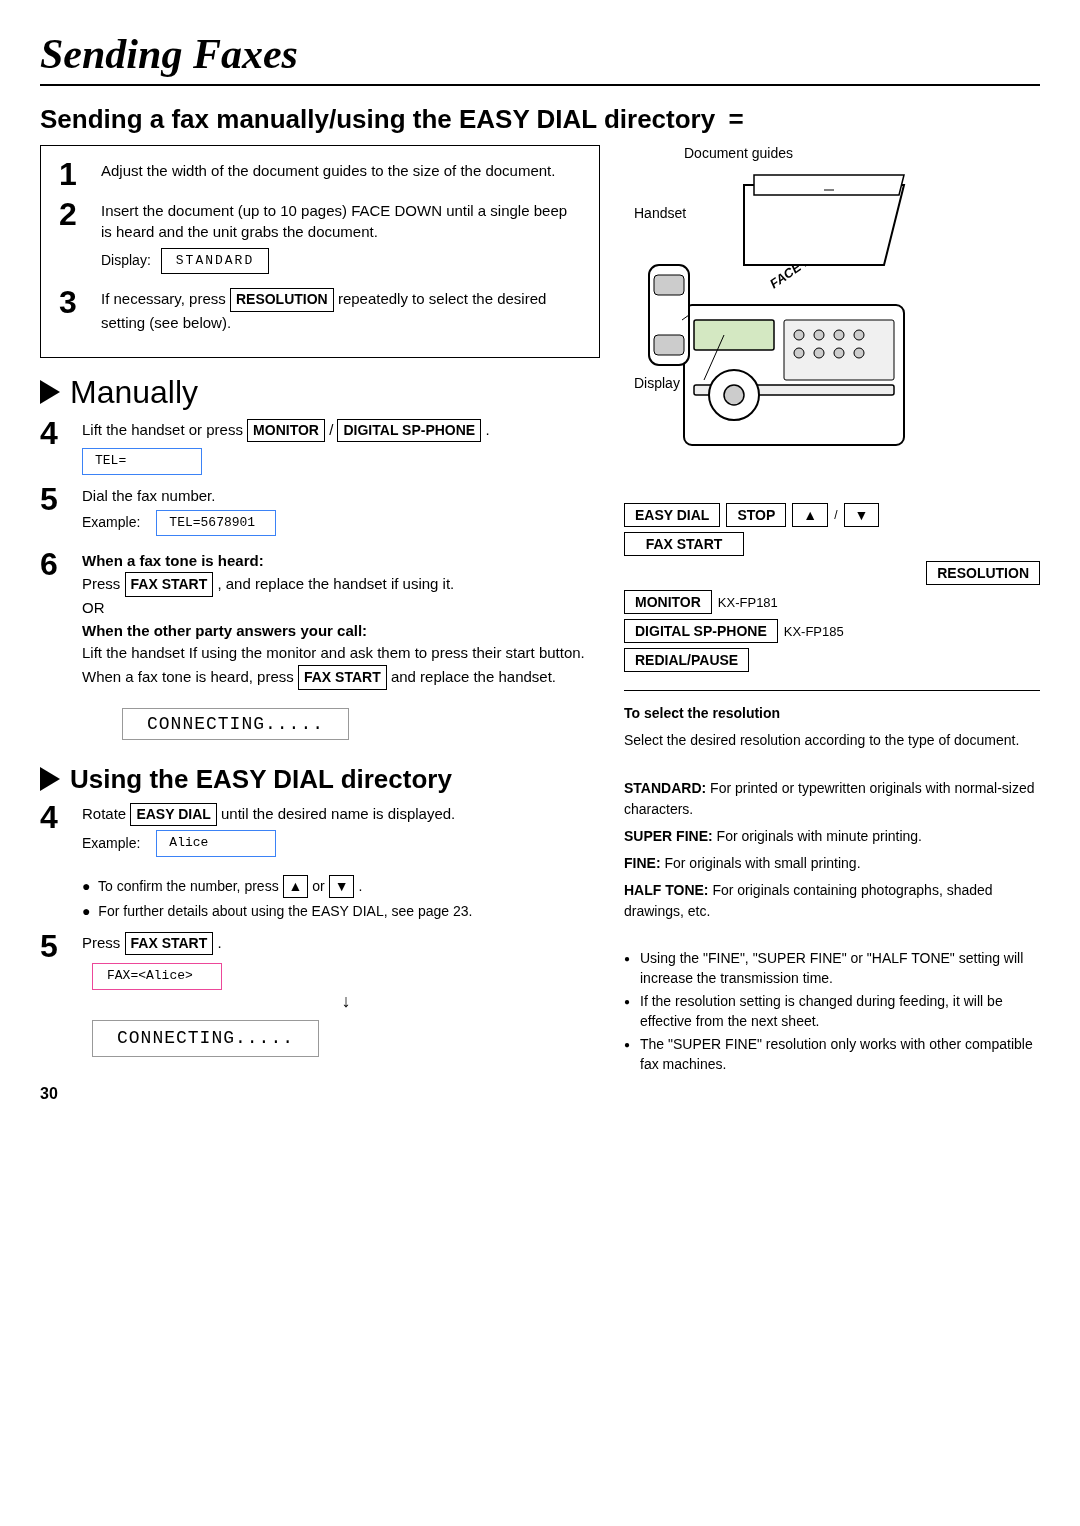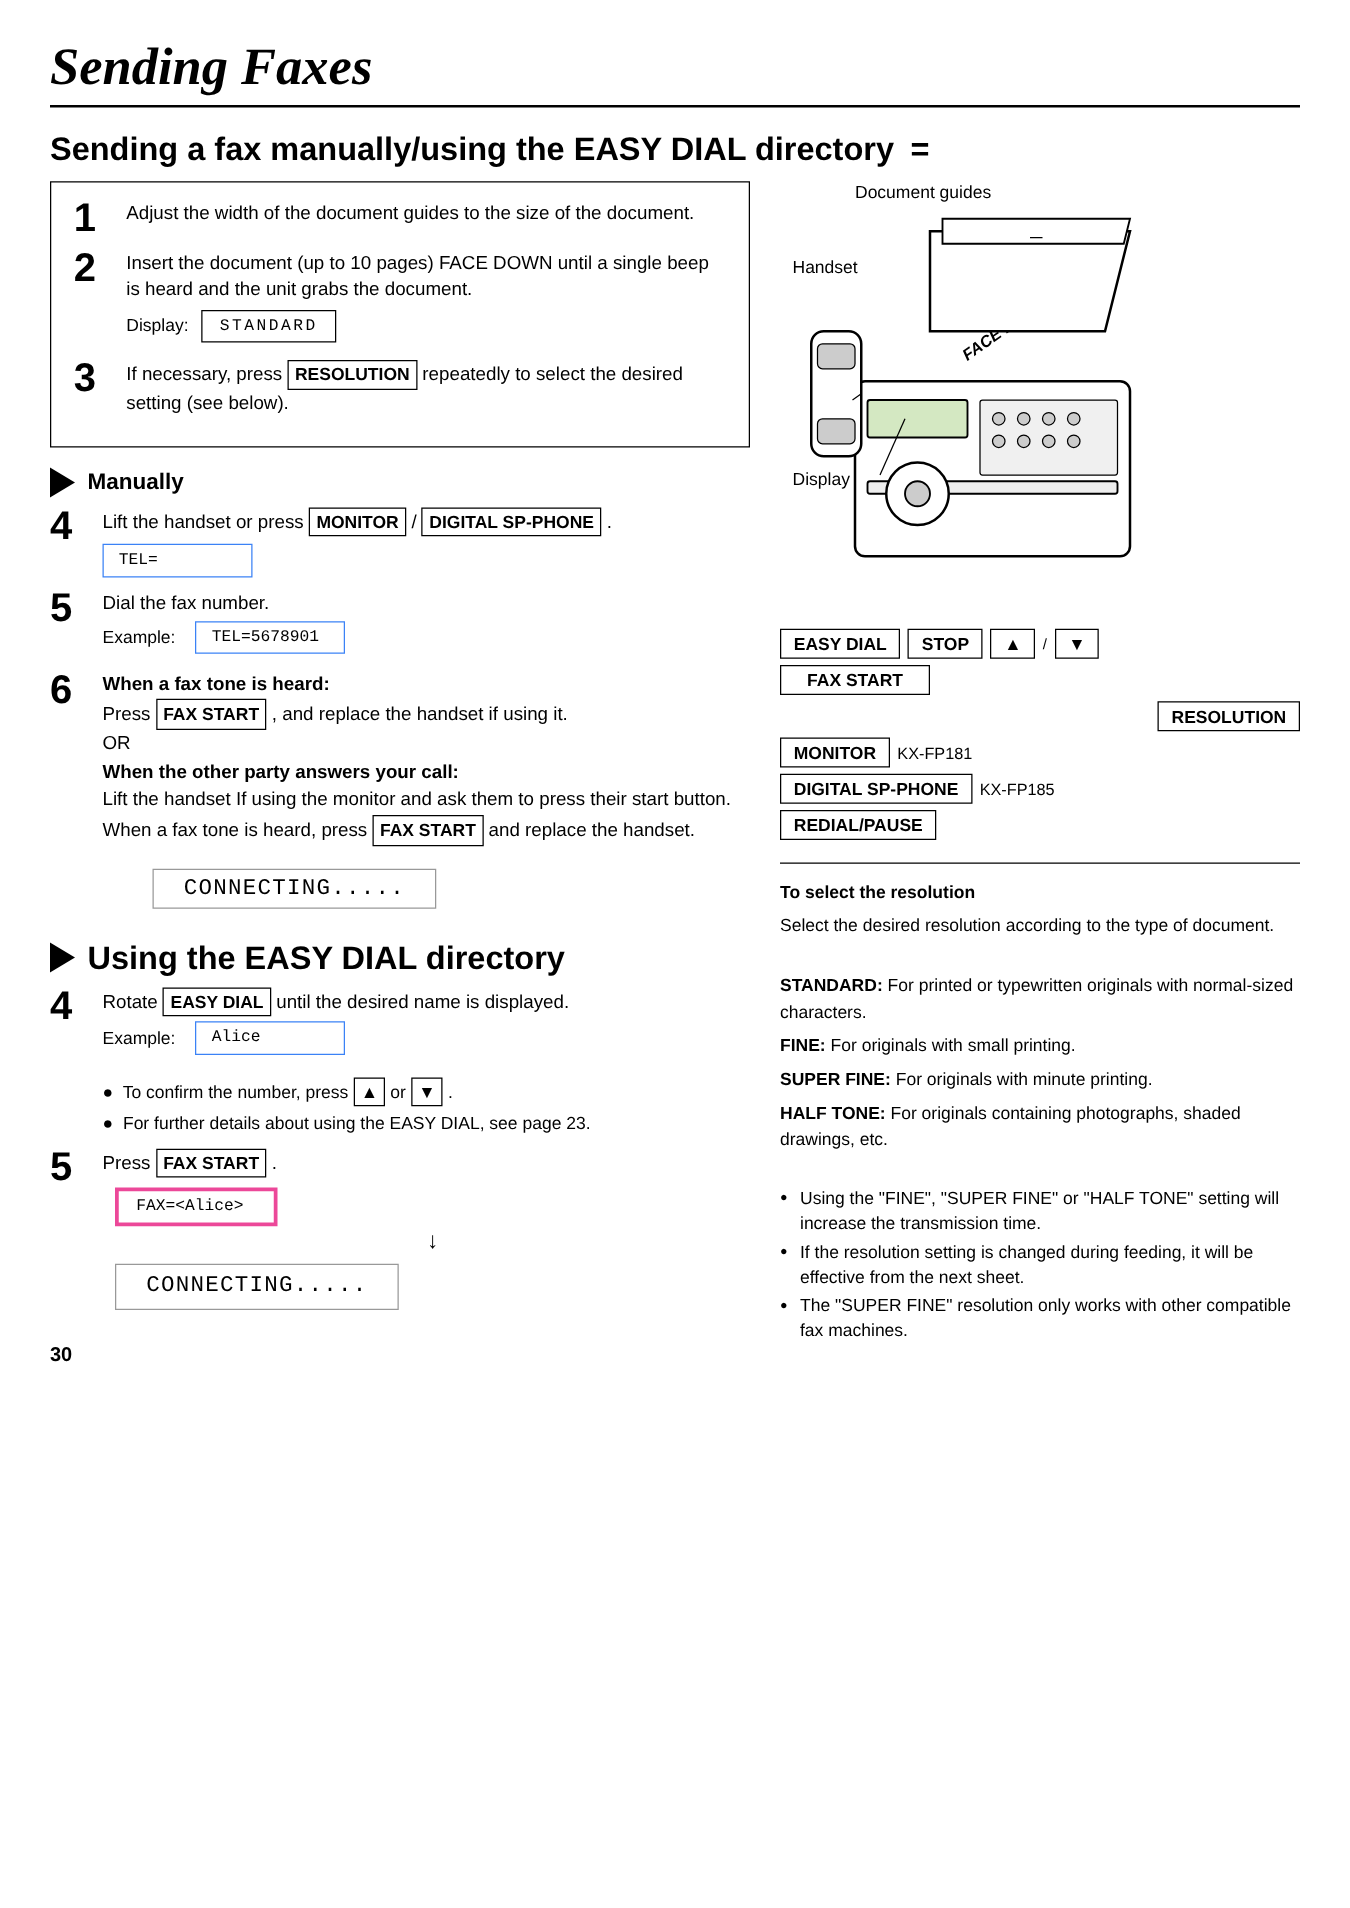--- a/index.html
+++ b/index.html
@@ -116,21 +116,21 @@
     .connecting-box {
       border: 1px solid #999;
       padding: 5px 24px;
       font-size: 18px;
       font-family: 'Courier New', monospace;
       display: inline-block;
       margin: 8px 0 8px 40px;
       letter-spacing: 1px;
     }
     .fax-display-box {
-      border: 3px solid #ec4899;
+      border: 1px solid #ec4899;
       padding: 3px 14px;
       font-size: 13px;
       font-family: 'Courier New', monospace;
       display: inline-block;
       min-width: 130px;
     }
     .down-arrow {
       text-align: center;
       font-size: 18px;
       line-height: 1;
@@ -254,21 +254,21 @@
         <div class="step-content">
           <span>If necessary, press </span>
           <span class="key-btn">RESOLUTION</span>
           <span> repeatedly to select the desired setting (see below).</span>
         </div>
       </div>
     </div>
 
     <div class="section-arrow-heading">
       <div class="arrow-triangle"></div>
-      <span style="font-size:18px;font-weight:bold;">Manually</span>
+      <span style="font-size:32px;font-weight:normal;">Manually</span>
     </div>
 
     <div class="step-row">
       <div class="step-num">4</div>
       <div class="step-content">
         <span>Lift the handset or press </span>
         <span class="key-btn">MONITOR</span>
         <span> / </span>
         <span class="key-btn">DIGITAL SP-PHONE</span>
         <span> .</span>
@@ -441,26 +441,26 @@
 
     <div class="resolution-section">
       <p style="font-weight:bold; margin-bottom:6px;">To select the resolution</p>
       <p>Select the desired resolution according to the type of document.</p>
       <br>
       <p>
         <strong>STANDARD:</strong>
         <span>For printed or typewritten originals with normal-sized characters.</span>
       </p>
       <p>
+        <strong>SUPER FINE:</strong>
+        <span>For originals with minute printing.</span>
+      </p>
+      <p>
         <strong>FINE:</strong>
         <span>For originals with small printing.</span>
-      </p>
-      <p>
-        <strong>SUPER FINE:</strong>
-        <span>For originals with minute printing.</span>
       </p>
       <p>
         <strong>HALF TONE:</strong>
         <span>For originals containing photographs, shaded drawings, etc.</span>
       </p>
       <br>
       <ul class="bullet-list">
         <li>Using the "FINE", "SUPER FINE" or "HALF TONE" setting will increase the transmission time.</li>
         <li>If the resolution setting is changed during feeding, it will be effective from the next sheet.</li>
         <li>The "SUPER FINE" resolution only works with other compatible fax machines.</li>

